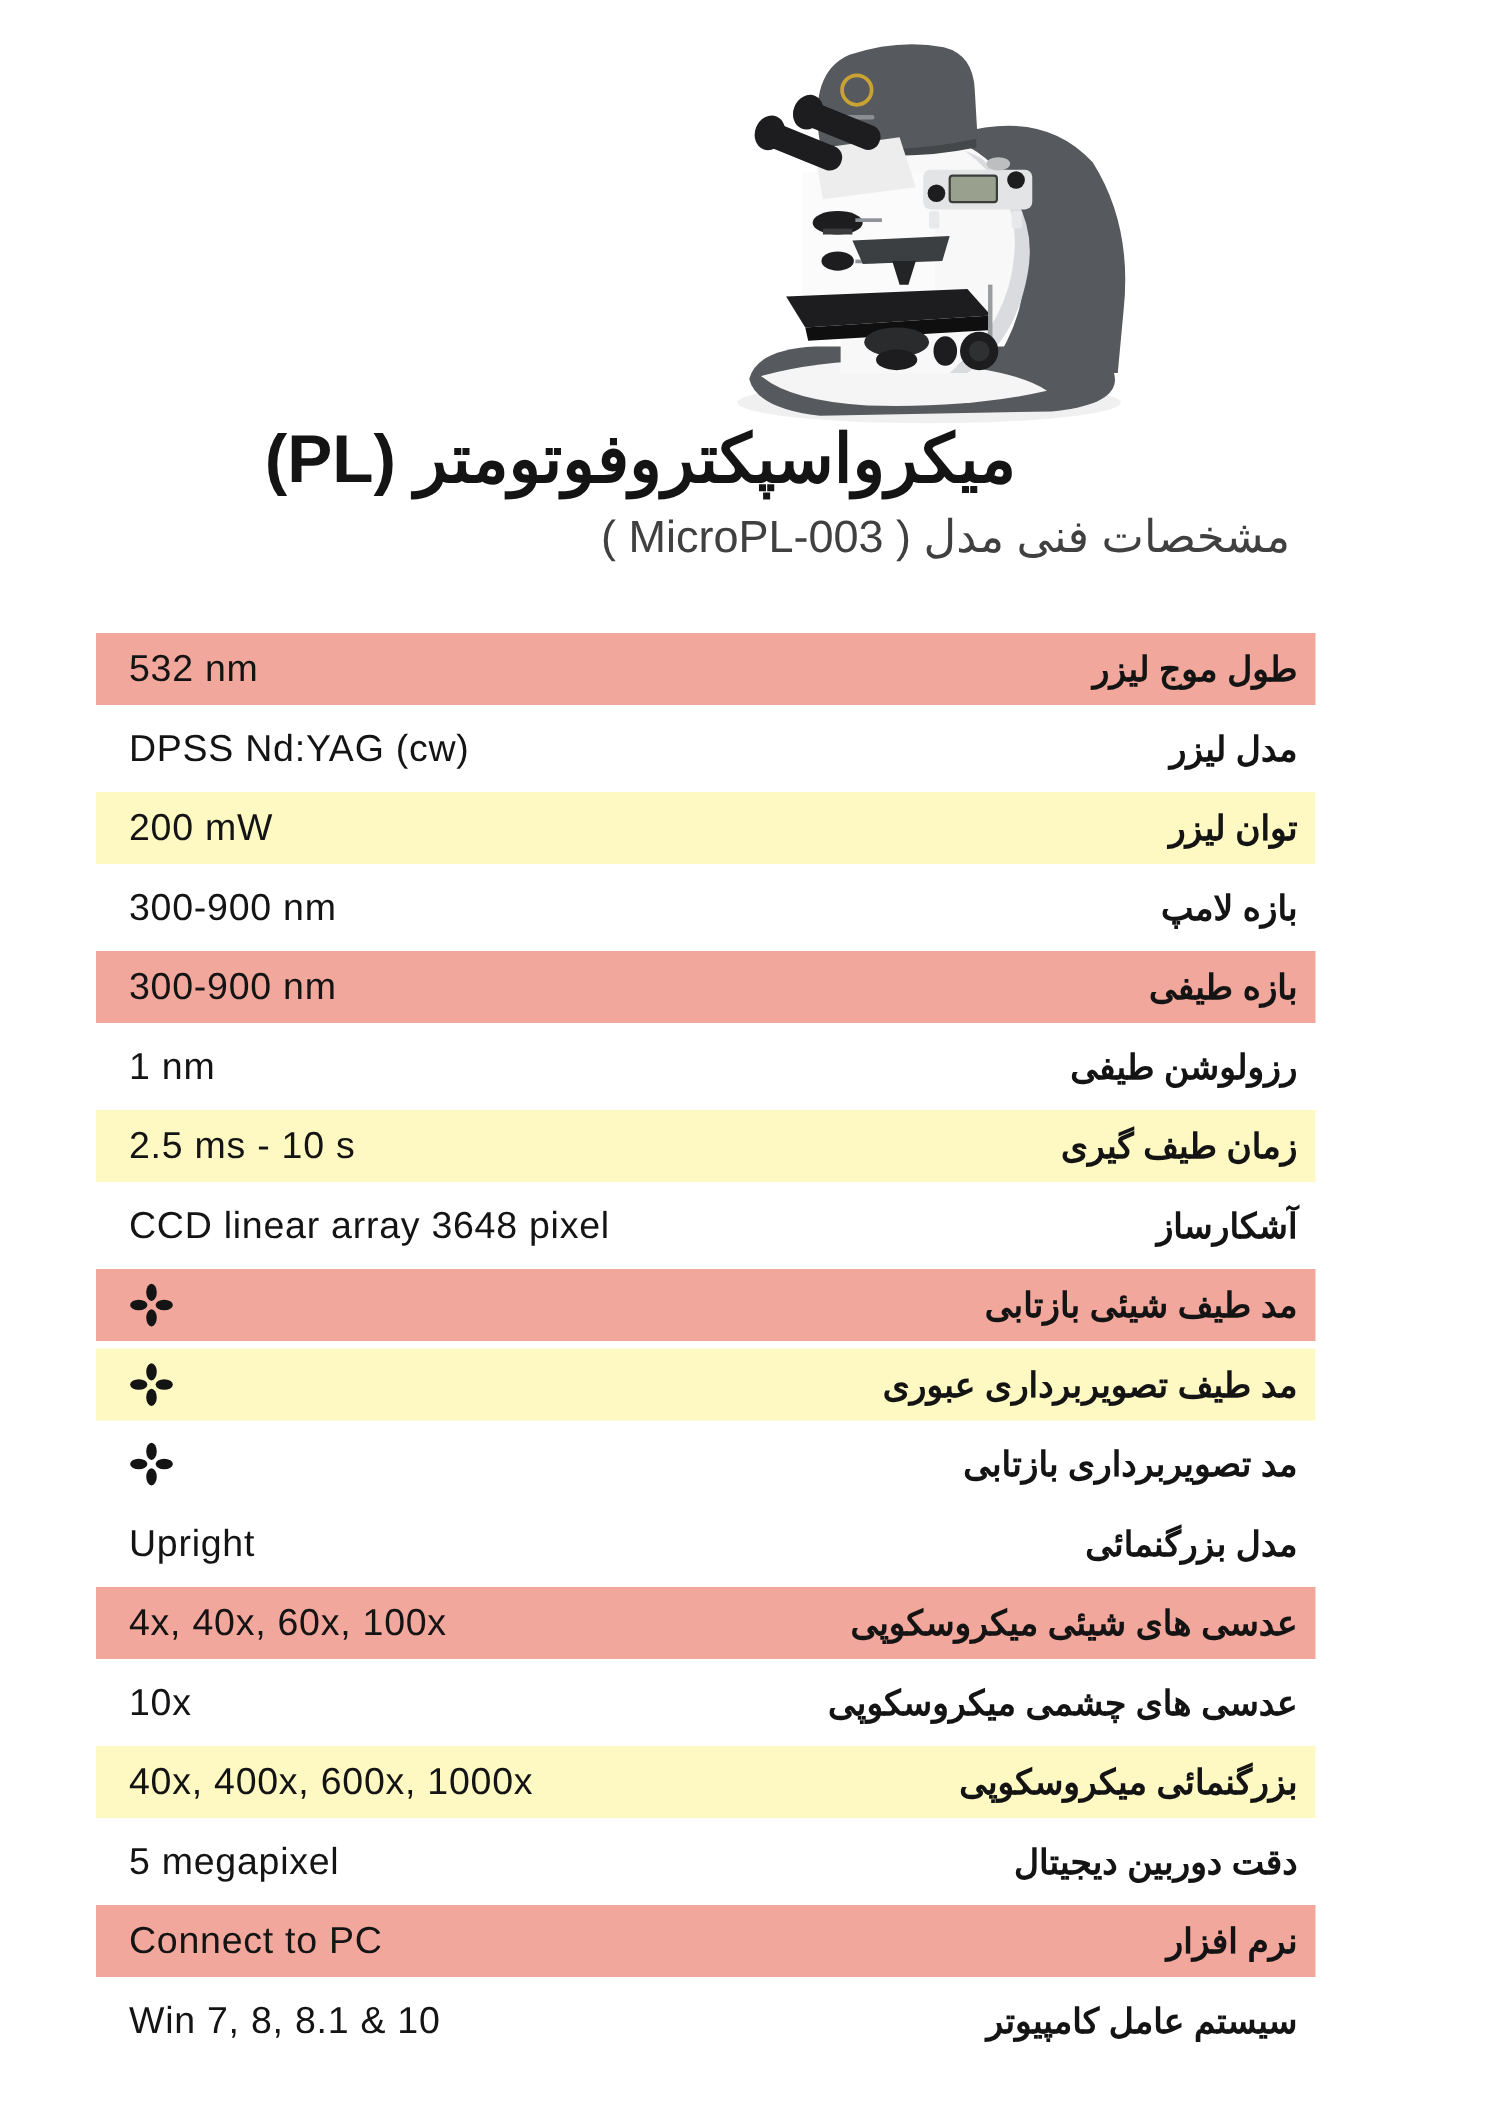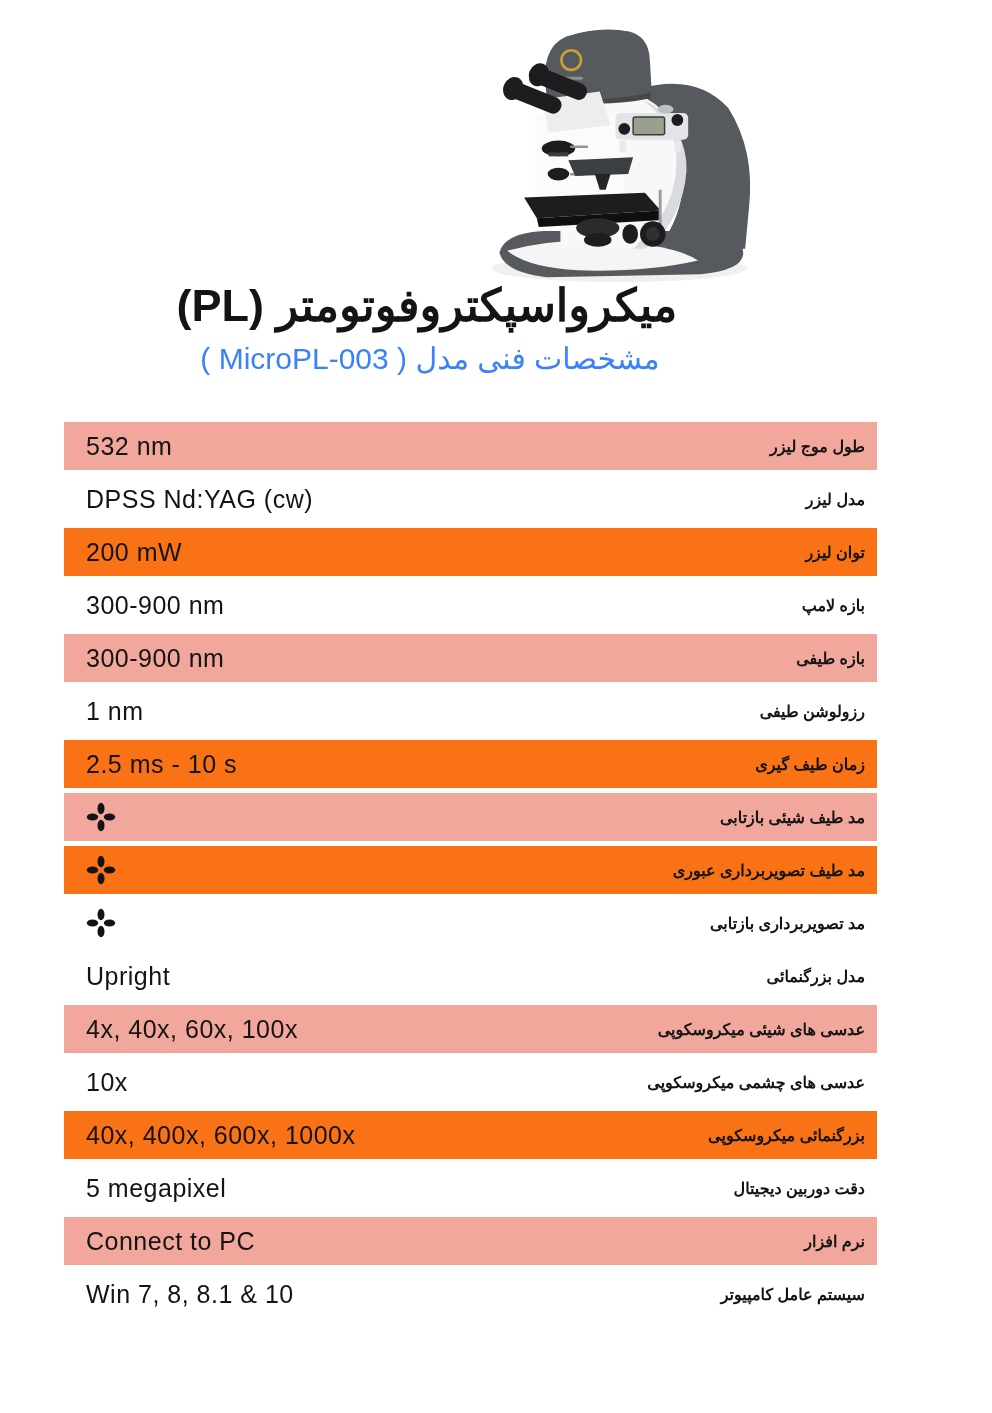--- a/index.html
+++ b/index.html
@@ -17,41 +17,41 @@
     width:325px; height:285px;
   }
   .page-title {
     position:absolute; top:280px; left:0; width:854px;
     text-align:center; direction:rtl;
     font-size:45px; font-weight:bold; color:#141414;
     line-height:1.15; letter-spacing:0;
   }
   .page-subtitle {
     position:absolute; top:341px; left:0; width:860px;
-    text-align:center; direction:rtl;
-    font-size:30px; color:#3b82f6; line-height:1.2;
+    direction:rtl;
+    font-size:30px; color:#404040; line-height:1.2;
   }
   .spec-table {
     position:absolute; left:64px; top:422px; width:813px;
   }
   .row {
     height:48px; margin-bottom:5px;
     display:flex; align-items:center; justify-content:space-between;
     padding:0 12px 0 22px;
     gap:45px;
   }
   .bg-salmon { background:#F1A79B; }
-  .bg-gray   { background:#f97316; }
+  .bg-gray   { background:#fef9c3; }
   .bg-none   { background:transparent; }
   .value {
     font-size:25px; color:#141414; white-space:nowrap;
     direction:ltr; letter-spacing:0.5px;
   }
   .label {
-    font-size:16px; font-weight:bold; color:#141414;
+    font-size:23px; font-weight:bold; color:#141414;
     direction:rtl; white-space:nowrap;
   }
   .petal-icon { width:30px; height:30px; display:block; }
 </style>
 </head>
 <body>
 
 <div class="page">
 
   <svg class="product-image" viewBox="0 0 330 290" xmlns="http://www.w3.org/2000/svg">
@@ -149,20 +149,24 @@
     <div class="row bg-none">
       <div class="value">1 nm</div>
       <div class="label">رزولوشن طیفی</div>
     </div>
 
     <div class="row bg-gray">
       <div class="value">2.5 ms - 10 s</div>
       <div class="label">زمان طیف گیری</div>
     </div>
 
+    <div class="row bg-none">
+      <div class="value">CCD linear array 3648 pixel</div>
+      <div class="label">آشکارساز</div>
+    </div>
 
     <div class="row bg-salmon">
       <div class="value">
         <svg class="petal-icon" viewBox="0 0 24 24">
           <g fill="#141414">
             <ellipse cx="12" cy="5.2" rx="2.8" ry="4.6"></ellipse>
             <ellipse cx="12" cy="18.8" rx="2.8" ry="4.6"></ellipse>
             <ellipse cx="5.2" cy="12" rx="4.6" ry="2.8"></ellipse>
             <ellipse cx="18.8" cy="12" rx="4.6" ry="2.8"></ellipse>
           </g>

